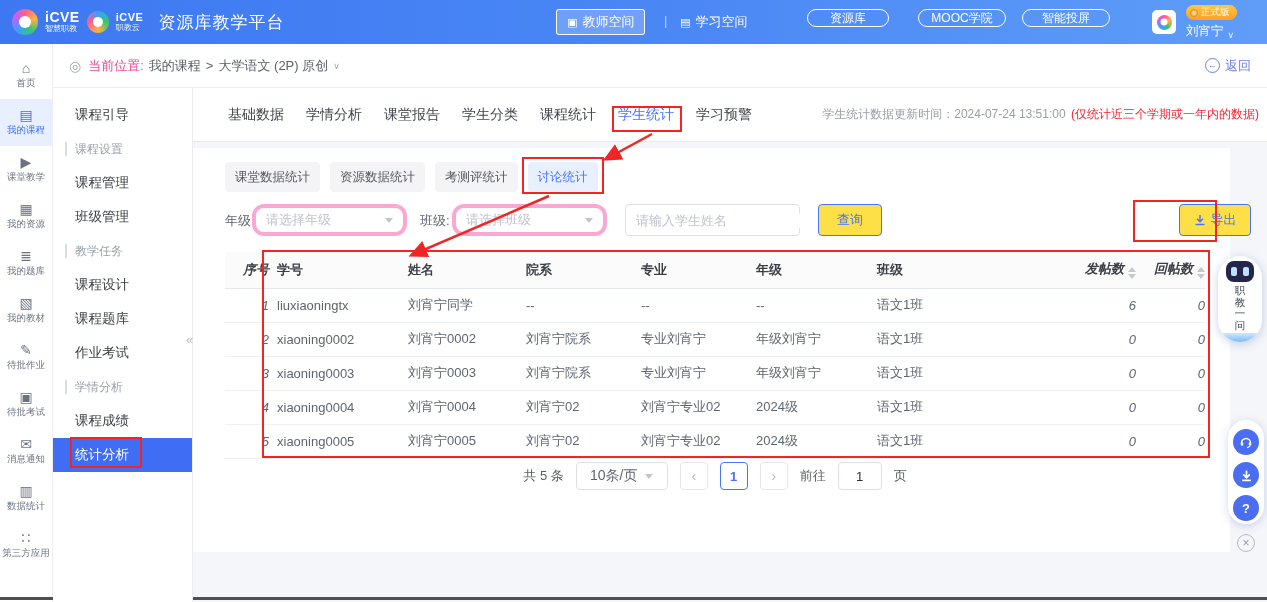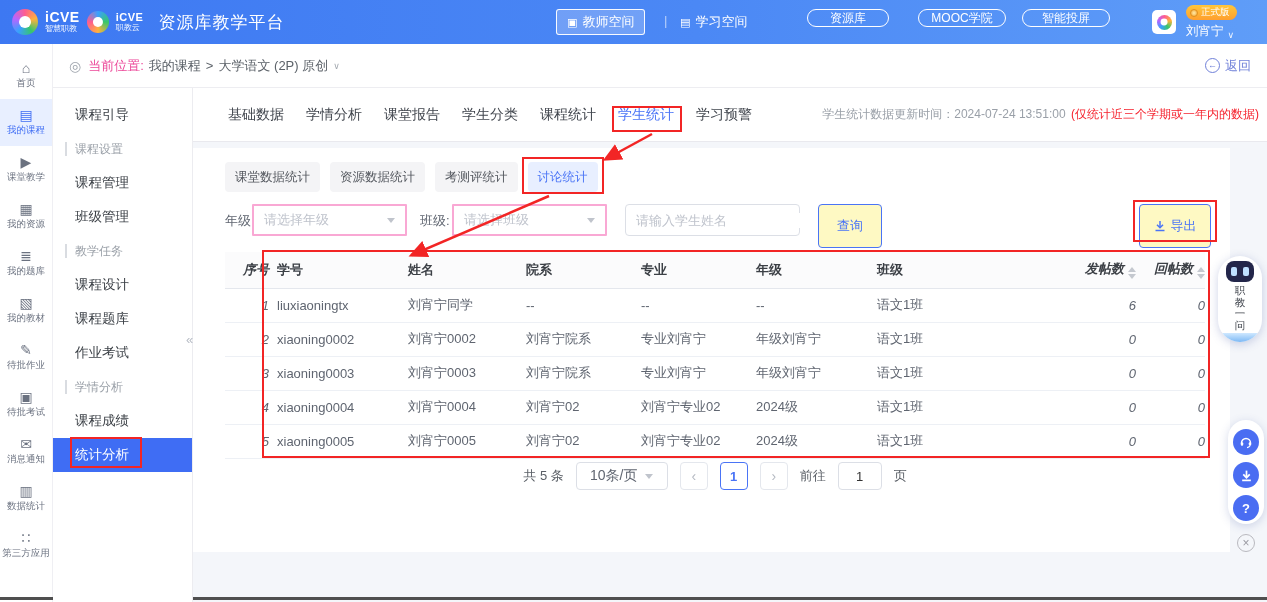--- a/index.html
+++ b/index.html
@@ -75,29 +75,29 @@
 
   .card { position:absolute; left:193px; top:148px; width:1037px; height:404px; background:#fff; z-index:3; }
 
   .chips-row { position:absolute; left:32px; top:14px; display:flex; gap:10px; }
   .chip { height:30px; line-height:30px; padding:0 10px; background:#f4f4f6; border-radius:4px;
     font-size:12.5px; color:#53575e; cursor:pointer; white-space:nowrap; }
   .chip.active { background:#e8efff; color:#4a74f6; }
 
   .filters-row { position:absolute; left:32px; top:56px; height:32px; }
   .f-label { position:absolute; top:8px; font-size:13px; color:#5f6570; }
-  .f-select { position:absolute; top:0; height:32px; border:2px solid #f9a8d4; border-radius:1px; background:#fff;
+  .f-select { position:absolute; top:0; height:32px; border:4px solid #f9a8d4; border-radius:12px; background:#fff;
     display:flex; align-items:center; padding:0 10px; cursor:pointer; }
   .f-select .ph { font-size:13px; color:#bfc3cc; flex:1; }
   .tri-down { width:0; height:0; border-left:4px solid transparent; border-right:4px solid transparent; border-top:5px solid #c0c4cc; }
   .f-input { position:absolute; top:0; height:32px; border:1px solid #dcdfe6; border-radius:4px; background:#fff;
     display:flex; align-items:center; padding:0 10px; }
   .f-input input { border:none; outline:none; flex:1; font-size:13px; color:#333; font-family:inherit; }
   .f-input input::placeholder { color:#bfc3cc; }
-  .btn-outline-blue { height:44px; border:1px solid #4a74f6; border-radius:4px; background:#fef9c3; color:#4a74f6;
+  .btn-outline-blue { height:32px; border:1px solid #4a74f6; border-radius:4px; background:#fde047; color:#4a74f6;
     font-size:13px; display:flex; align-items:center; justify-content:center; gap:5px; cursor:pointer; font-family:inherit; }
 
   .stu-table { position:absolute; left:32px; top:104px; width:980px; border-collapse:collapse; table-layout:fixed; }
   .stu-table th { height:36px; font-size:13px; color:#3c4046; font-weight:bold; text-align:left; padding-left:8px;
     border-bottom:1px solid #e4e7ed; background:#fbfbfc; white-space:nowrap; }
   .stu-table td { height:34px; font-size:13px; color:#5f6570; text-align:left; padding-left:8px;
     border-bottom:1px solid #edf0f5; white-space:nowrap; }
   .stu-table th.c, .stu-table td.c { text-align:right; padding-left:0;font-style:italic; }
   .sort-icons { display:inline-flex; flex-direction:column; gap:2px; margin-left:4px; vertical-align:1px; }
   .tri-up-s { width:0; height:0; border-left:4px solid transparent; border-right:4px solid transparent; border-bottom:5px solid #c4c8cf; }
@@ -296,21 +296,21 @@
         <span class="tri-down"></span>
       </div>
       <div class="f-input" style="left:400px;width:175px;">
         <input type="text" placeholder="请输入学生姓名" style="">
         <svg width="13" height="13" viewBox="0 0 14 14">
           <circle cx="6" cy="6" r="4.5" fill="none" stroke="#b7bcc4" stroke-width="1.4"></circle>
           <line x1="9.5" y1="9.5" x2="13" y2="13" stroke="#b7bcc4" stroke-width="1.4"></line>
         </svg>
       </div>
       <button class="btn-outline-blue" style="position:absolute;left:593px;width:64px;">查询</button>
-      <button class="btn-outline-blue" style="position:absolute;left:914px;width:72px;">
+      <button class="btn-outline-blue" style="position:absolute;left:954px;width:72px;">
         <svg width="12" height="12" viewBox="0 0 12 12">
           <line x1="6" y1="1" x2="6" y2="7" stroke="#4a74f6" stroke-width="1.5"></line>
           <polyline points="3,4.8 6,7.8 9,4.8" fill="none" stroke="#4a74f6" stroke-width="1.5"></polyline>
           <line x1="1.5" y1="10.5" x2="10.5" y2="10.5" stroke="#4a74f6" stroke-width="1.5"></line>
         </svg>
         <span>导出</span>
       </button>
     </div>
 
     <table class="stu-table">

